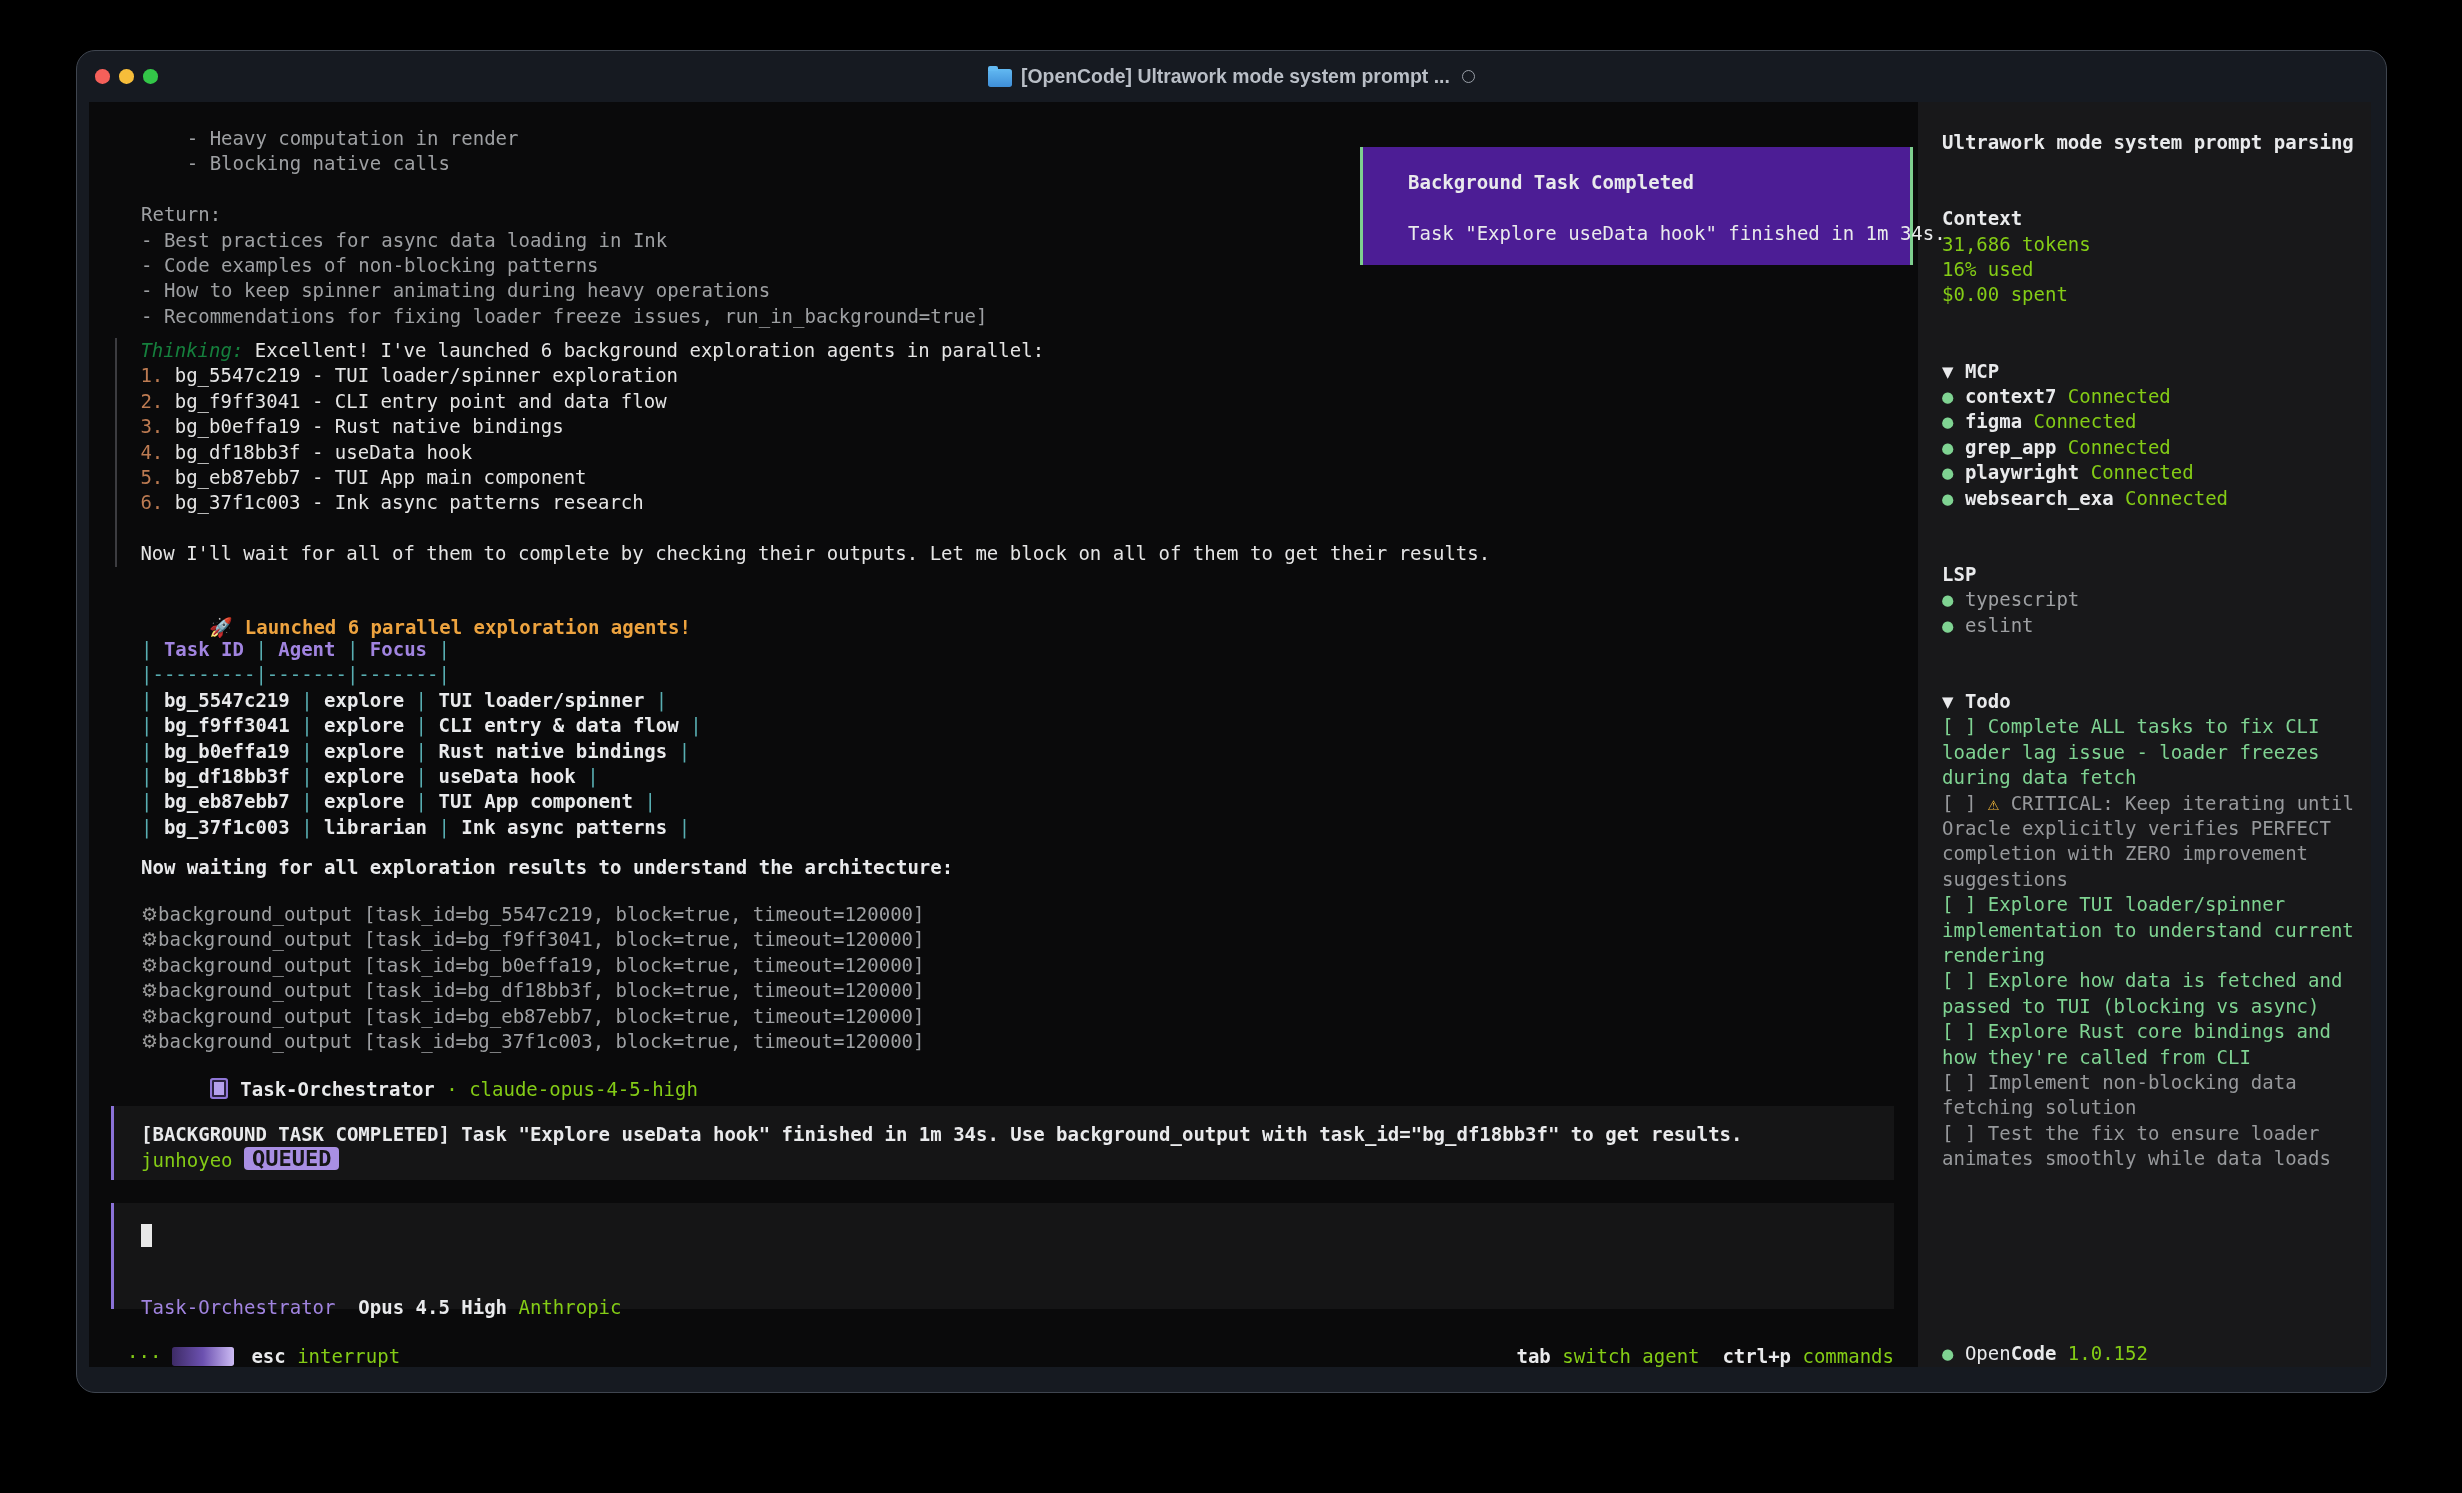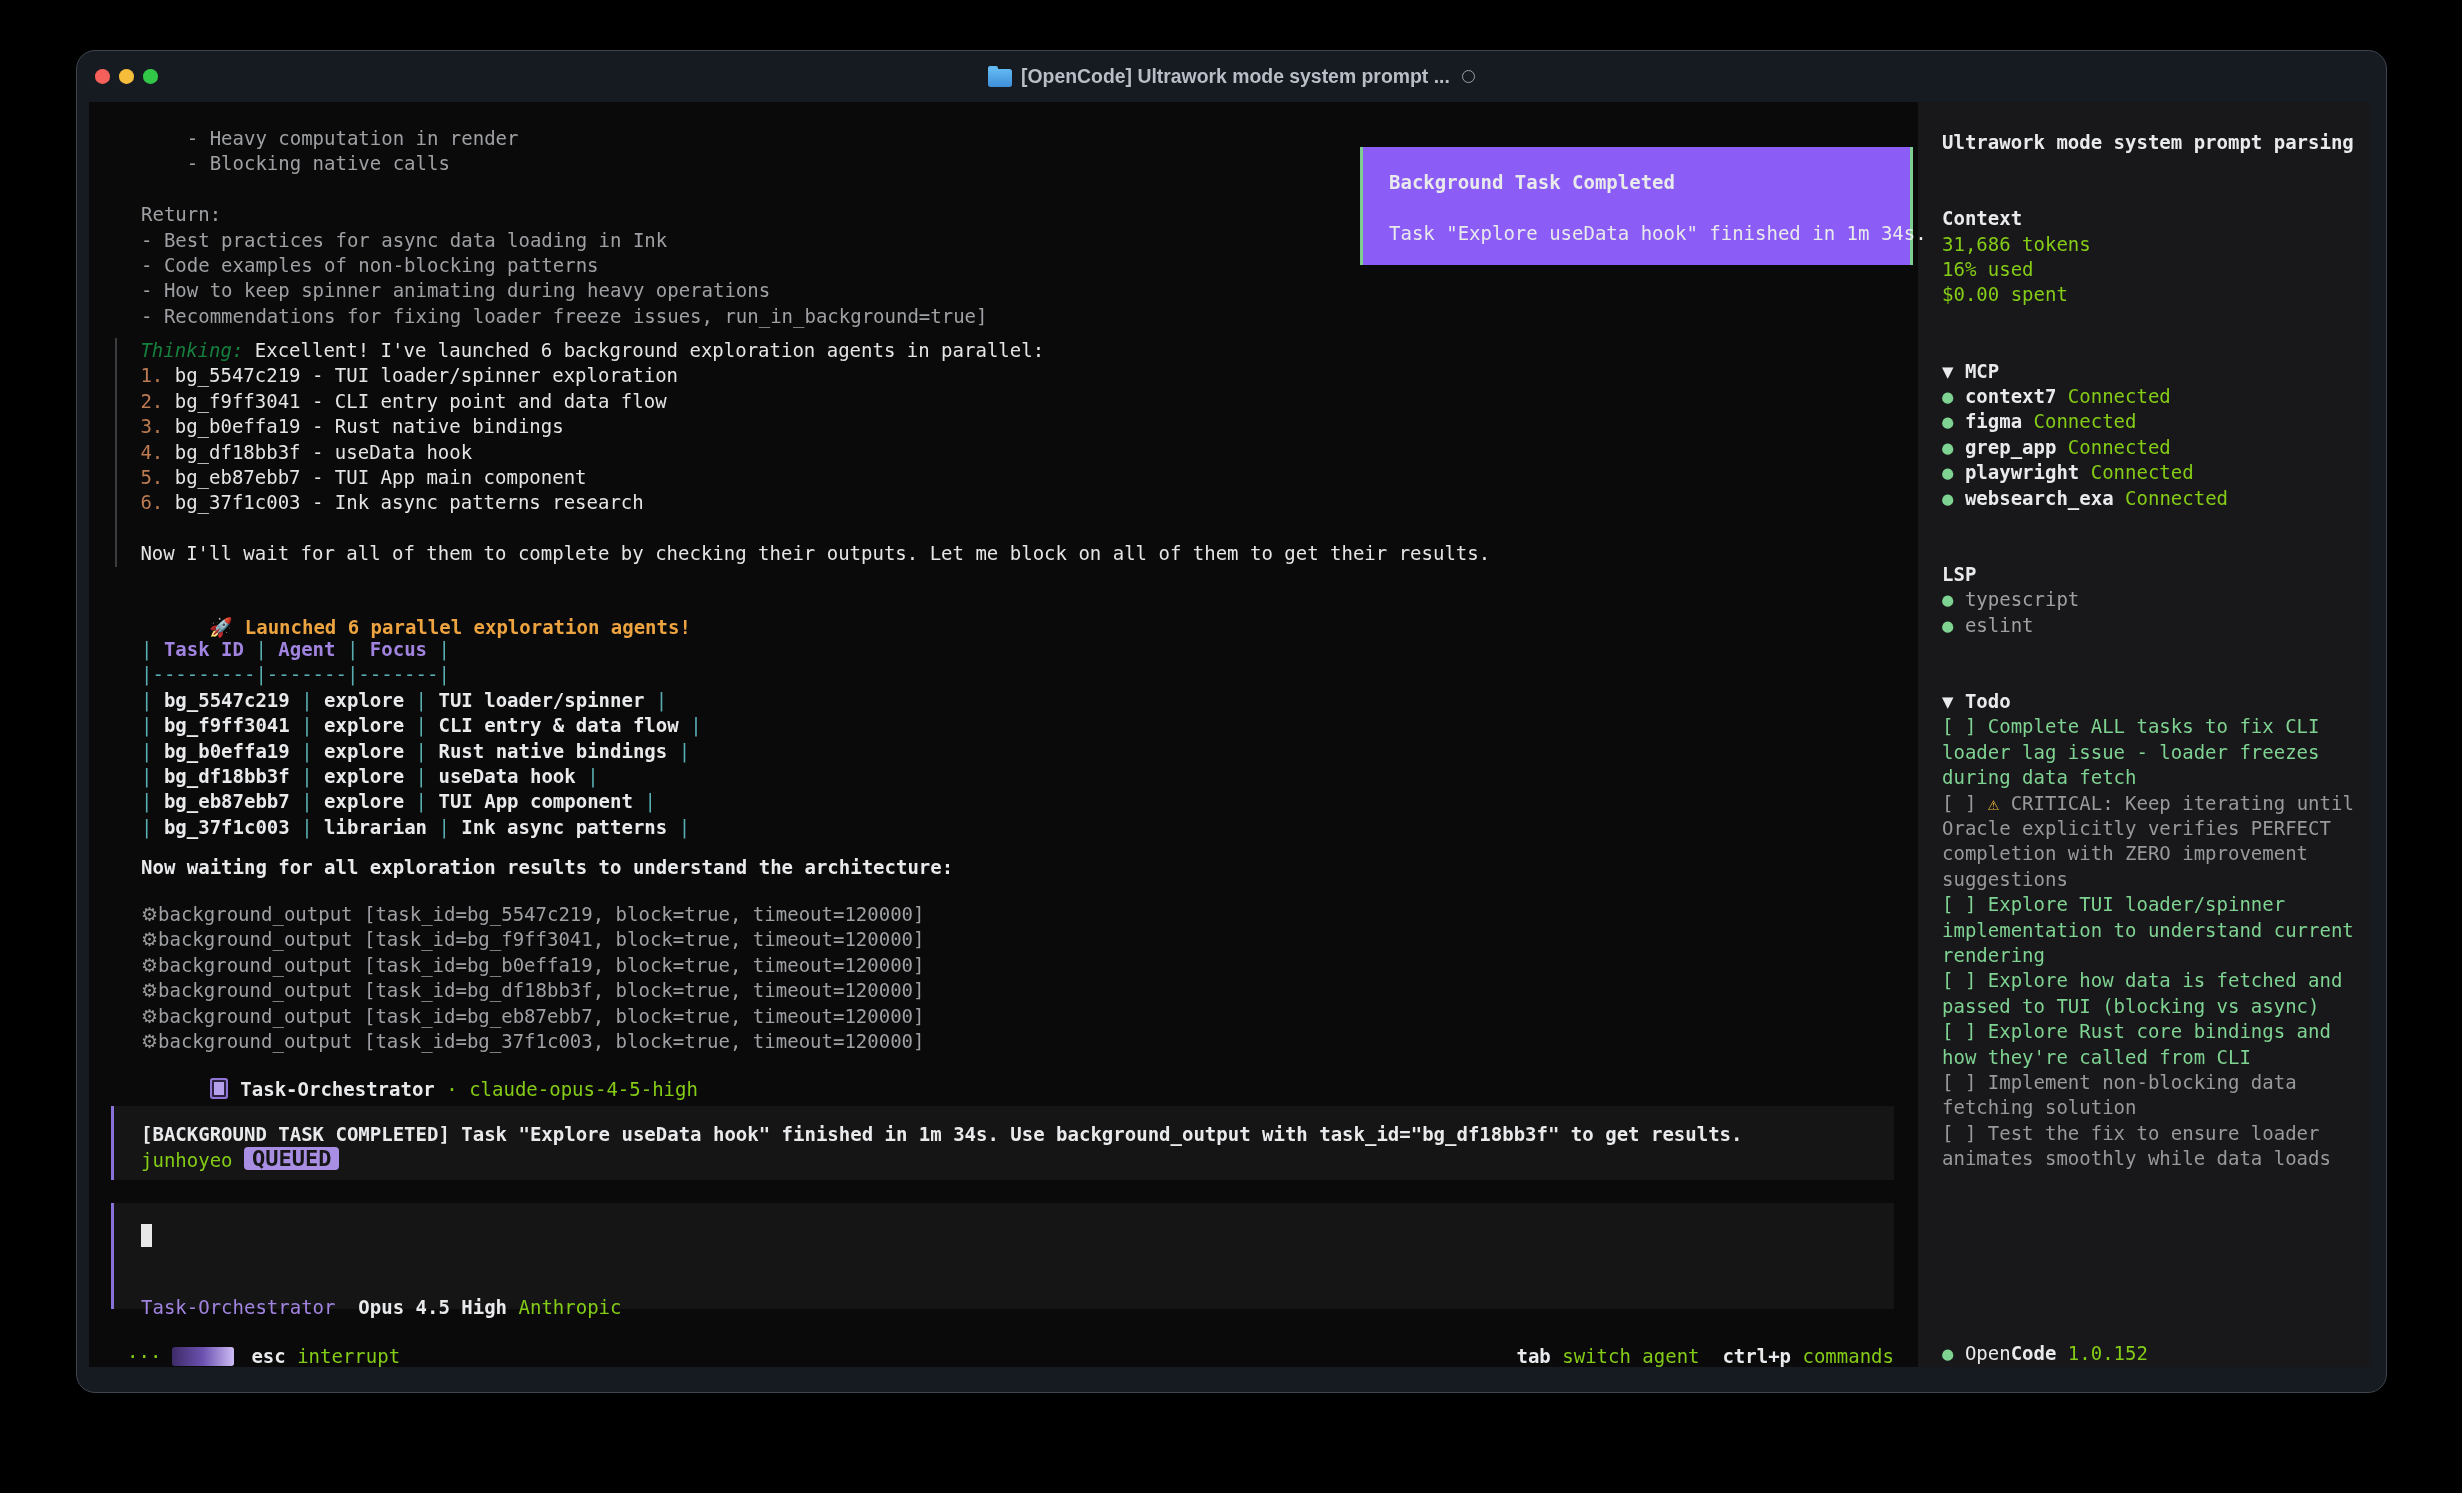--- a/index.html
+++ b/index.html
@@ -45,22 +45,22 @@
   .cursor{display:inline-block;width:11.4px;height:23px;background:#e8e8e8;}
   .agenticon{display:inline-block;width:14.7px;height:17.4px;border:2px solid #8f76d6;background:#b5a0ec;
              border-radius:2.7px;box-shadow:inset 0 0 0 2px #2a2140;vertical-align:-2.7px;margin-right:12px;}
   .statusrow{top:1242px;left:0;width:100%;padding-left:38px;box-sizing:border-box;
              display:flex;align-items:center;}
   .spinnerbar{width:62px;height:19px;border-radius:2.7px;margin:0 17.4px 0 10.7px;
               background:linear-gradient(90deg,#3d2b66,#6c51b0,#cdbcf4);}
   .statusright{position:absolute;right:24px;top:0;}
 
   .notification{position:absolute;left:1283px;top:96px;width:553px;height:118px;z-index:5;
-                background:#8b5cf6;border-left:3.3px solid #7ecf8f;border-right:3.3px solid #7ecf8f;
-                box-sizing:border-box;padding:23px 0 0 26px;}
+                background:#4c1d95;border-left:3.3px solid #7ecf8f;border-right:3.3px solid #7ecf8f;
+                box-sizing:border-box;padding:23px 0 0 45px;}
   .todo-item.active{color:#7fd392;} .todo-item.pending{color:#97999c;}
   .gear{font-family:"DejaVu Sans",sans-serif;color:#9b9b9b;}
   .sb-footer{position:absolute;left:24px;top:1239px;white-space:pre;}
 </style>
 </head>
 <body>
 
 <div class="window">
 
   <div class="titlebar">

